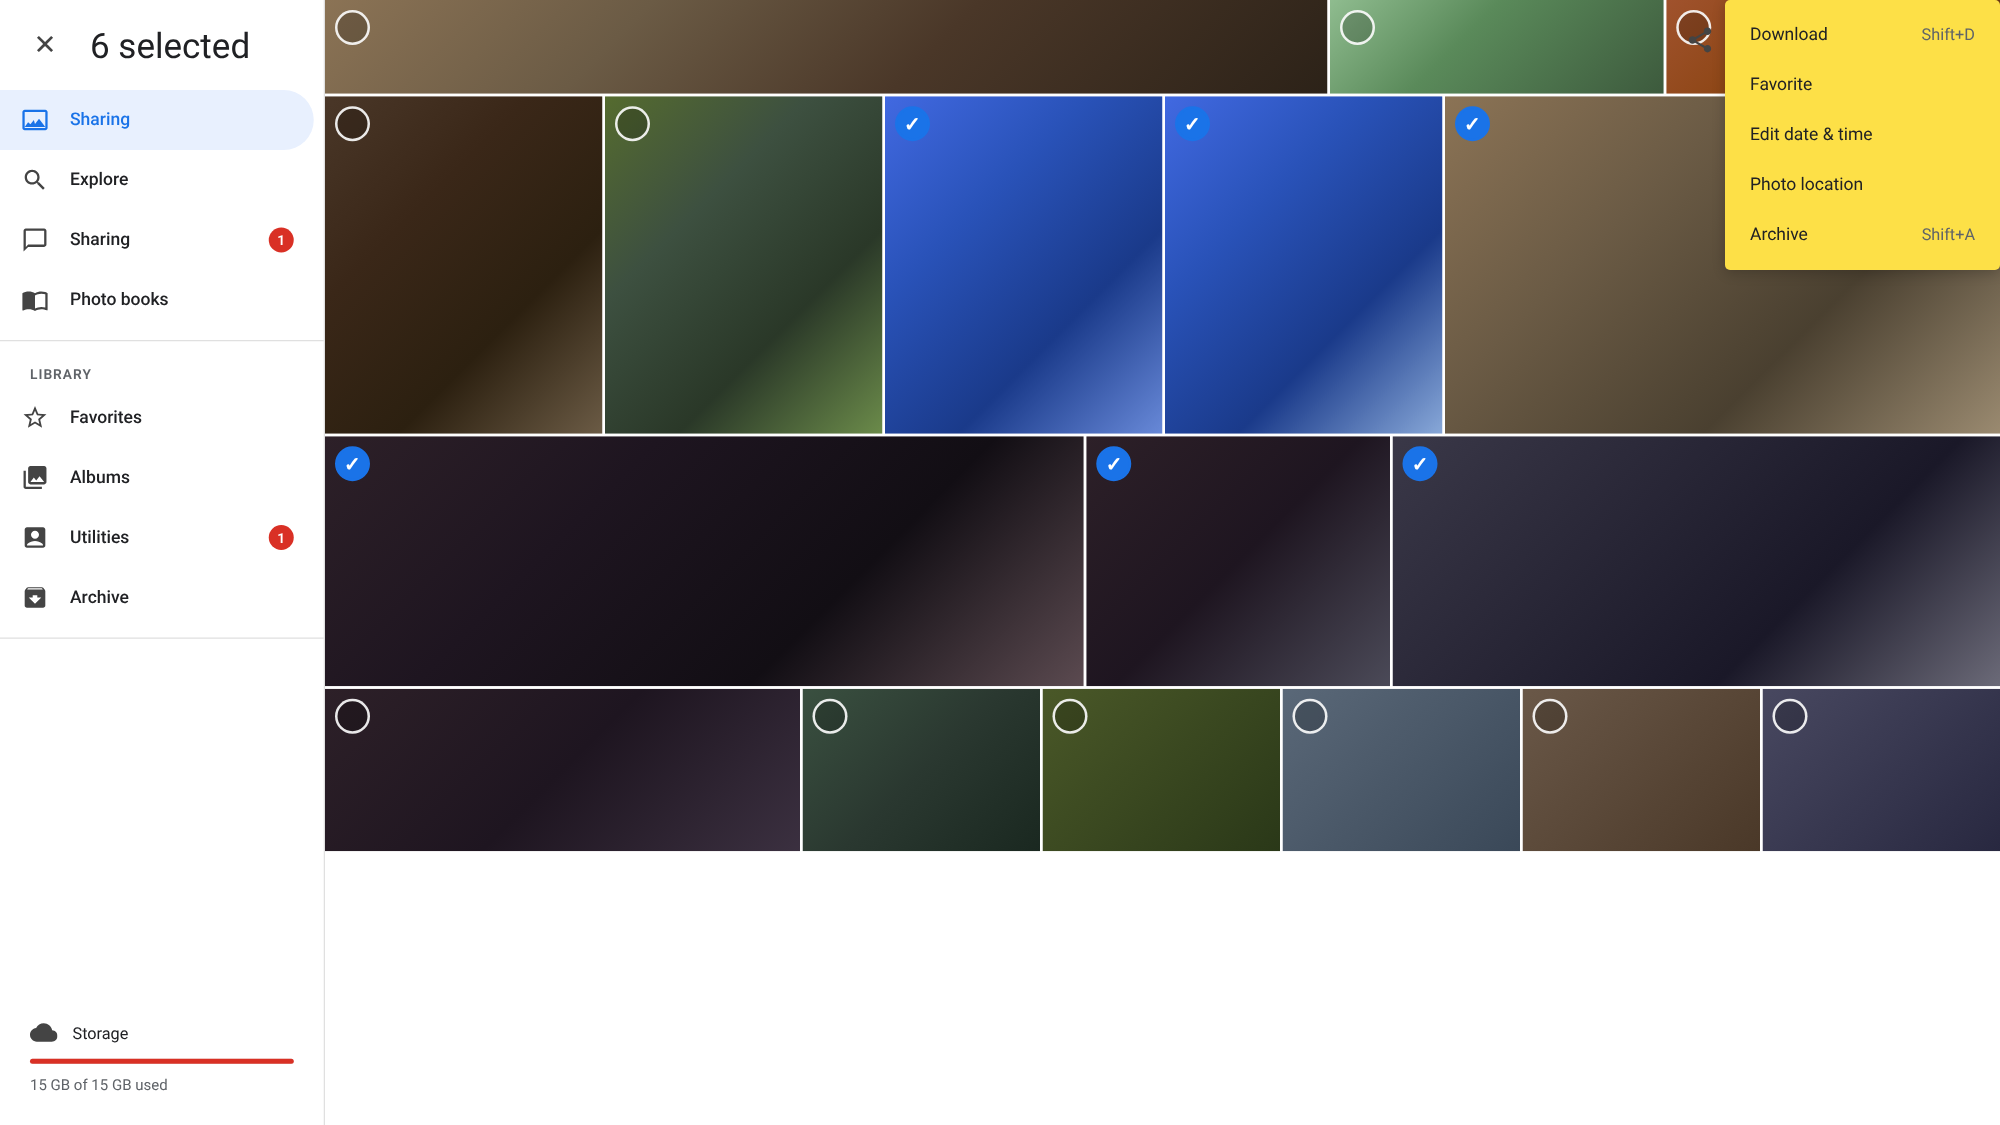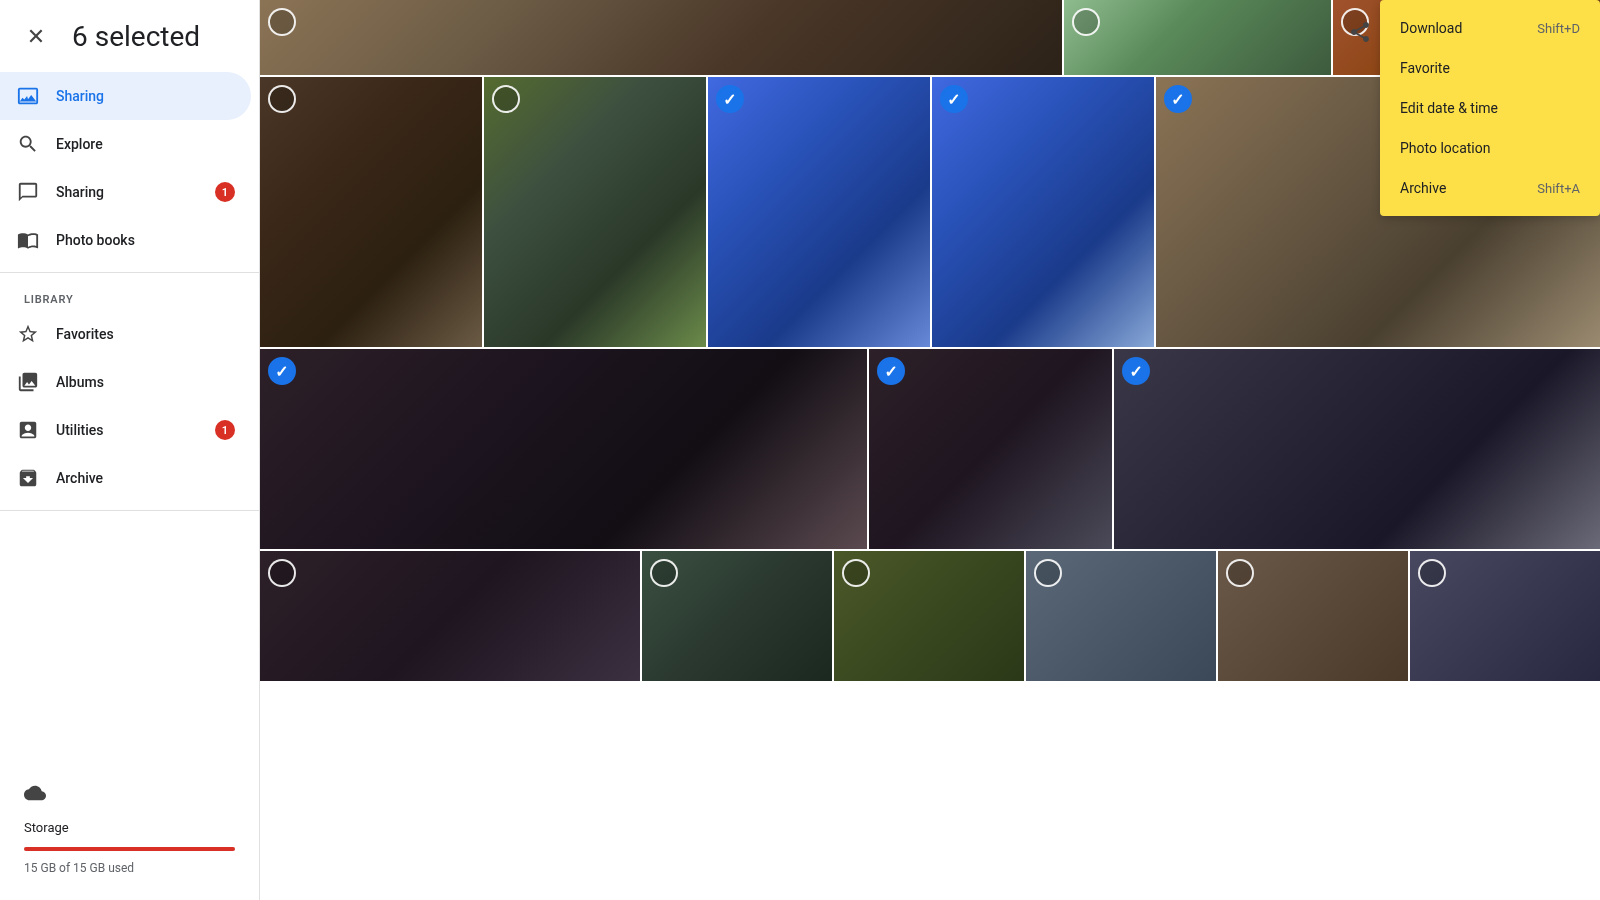--- a/index.html
+++ b/index.html
@@ -269,21 +269,21 @@
           <path d="M20.54 5.23l-1.39-1.68C18.88 3.21 18.47 3 18 3H6c-.47 0-.88.21-1.16.55L3.46 5.23C3.17 5.57 3 6.02 3 6.5V19c0 1.1.9 2 2 2h14c1.1 0 2-.9 2-2V6.5c0-.48-.17-.93-.46-1.27zM12 17.5L6.5 12H10v-2h4v2h3.5L12 17.5zM5.12 5l.81-1h12l.94 1H5.12z"></path>
         </svg>
     </span>
     <span>Archive</span>
   </div>
 
 
   <div class="divider"></div>
 
   <div class="storage-section">
-    <div style="display:flex;align-items:flex-start;gap:12px;margin-bottom:6px;flex-direction:column;">
+    <div style="display:flex;align-items:flex-end;gap:12px;margin-bottom:6px;">
       <span class="icon">
         <svg width="22" height="22" viewBox="0 0 24 24" fill="#444">
             <path d="M19.35 10.04C18.67 6.59 15.64 4 12 4 9.11 4 6.6 5.64 5.35 8.04 2.34 8.36 0 10.91 0 14c0 3.31 2.69 6 6 6h13c2.76 0 5-2.24 5-5 0-2.64-2.05-4.78-4.65-4.96z"></path>
           </svg>
       </span>
       <span class="storage-label">Storage</span>
     </div>
     <div class="storage-bar">
       <div class="storage-fill" style="width:100%"></div>
     </div>

